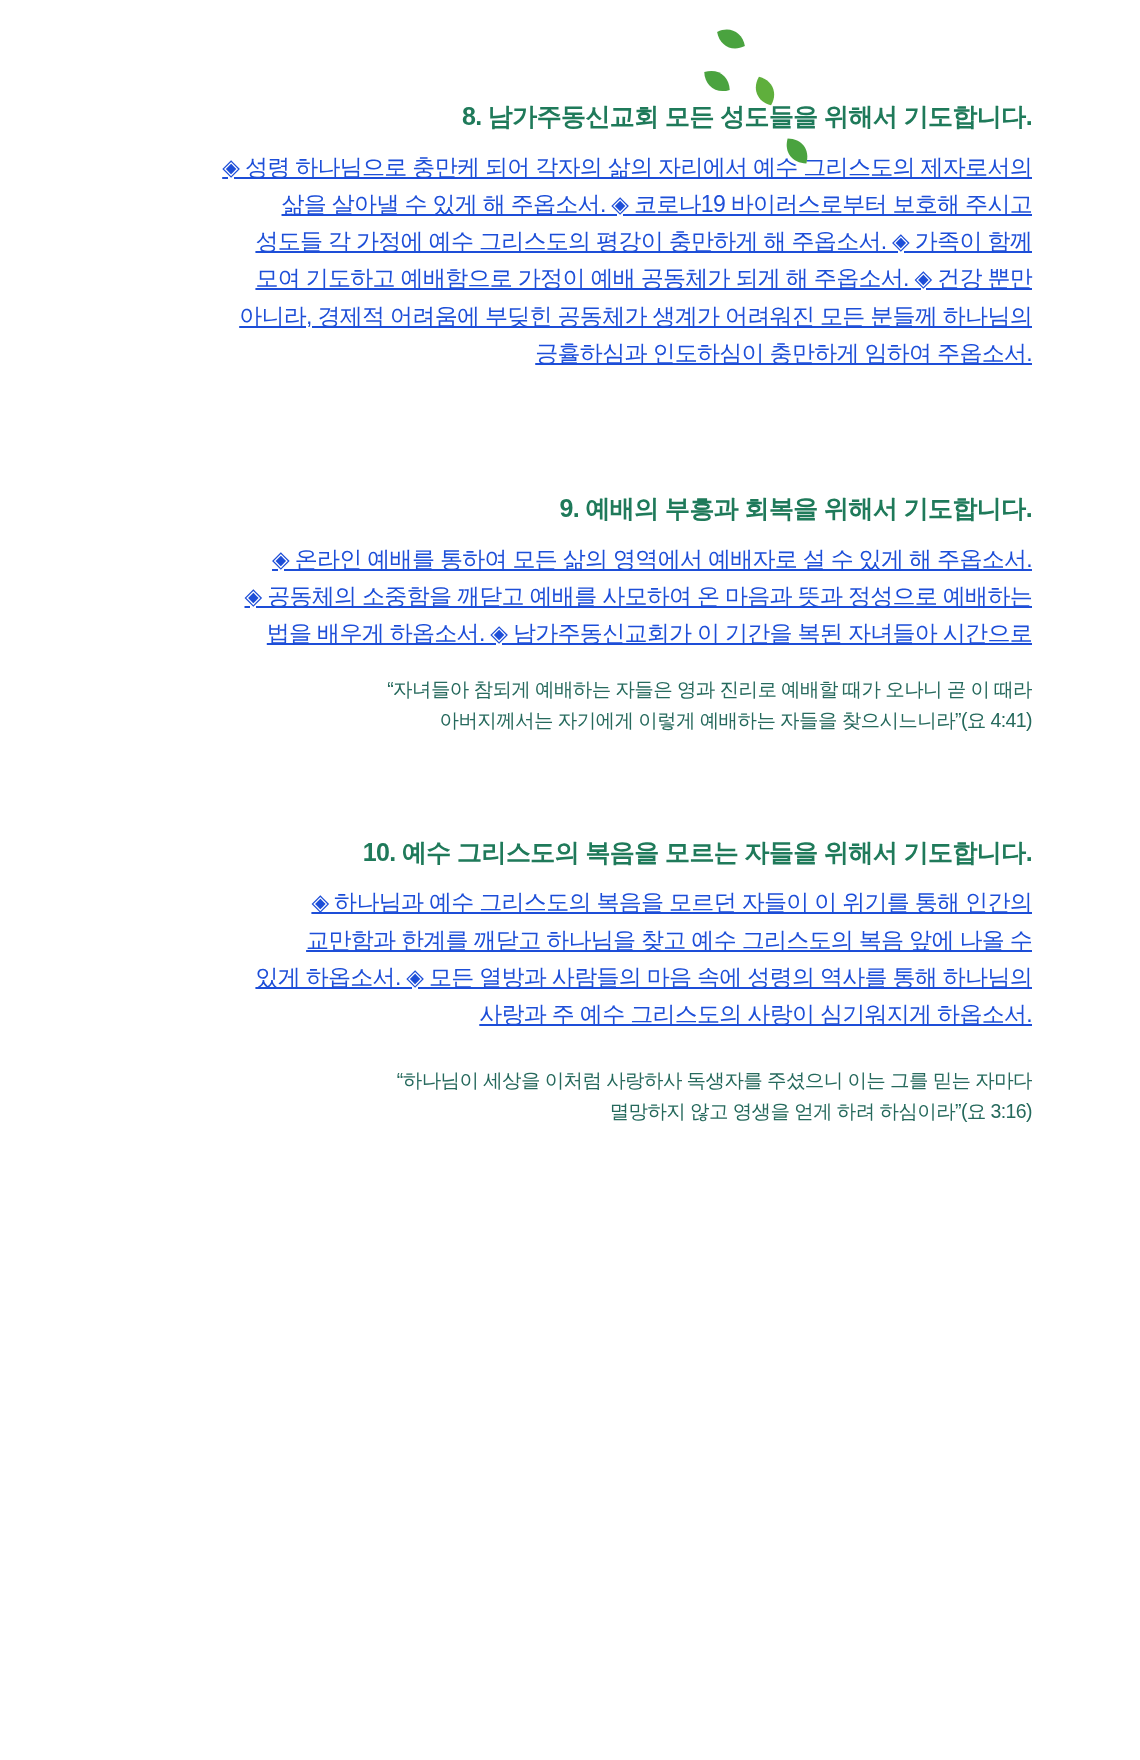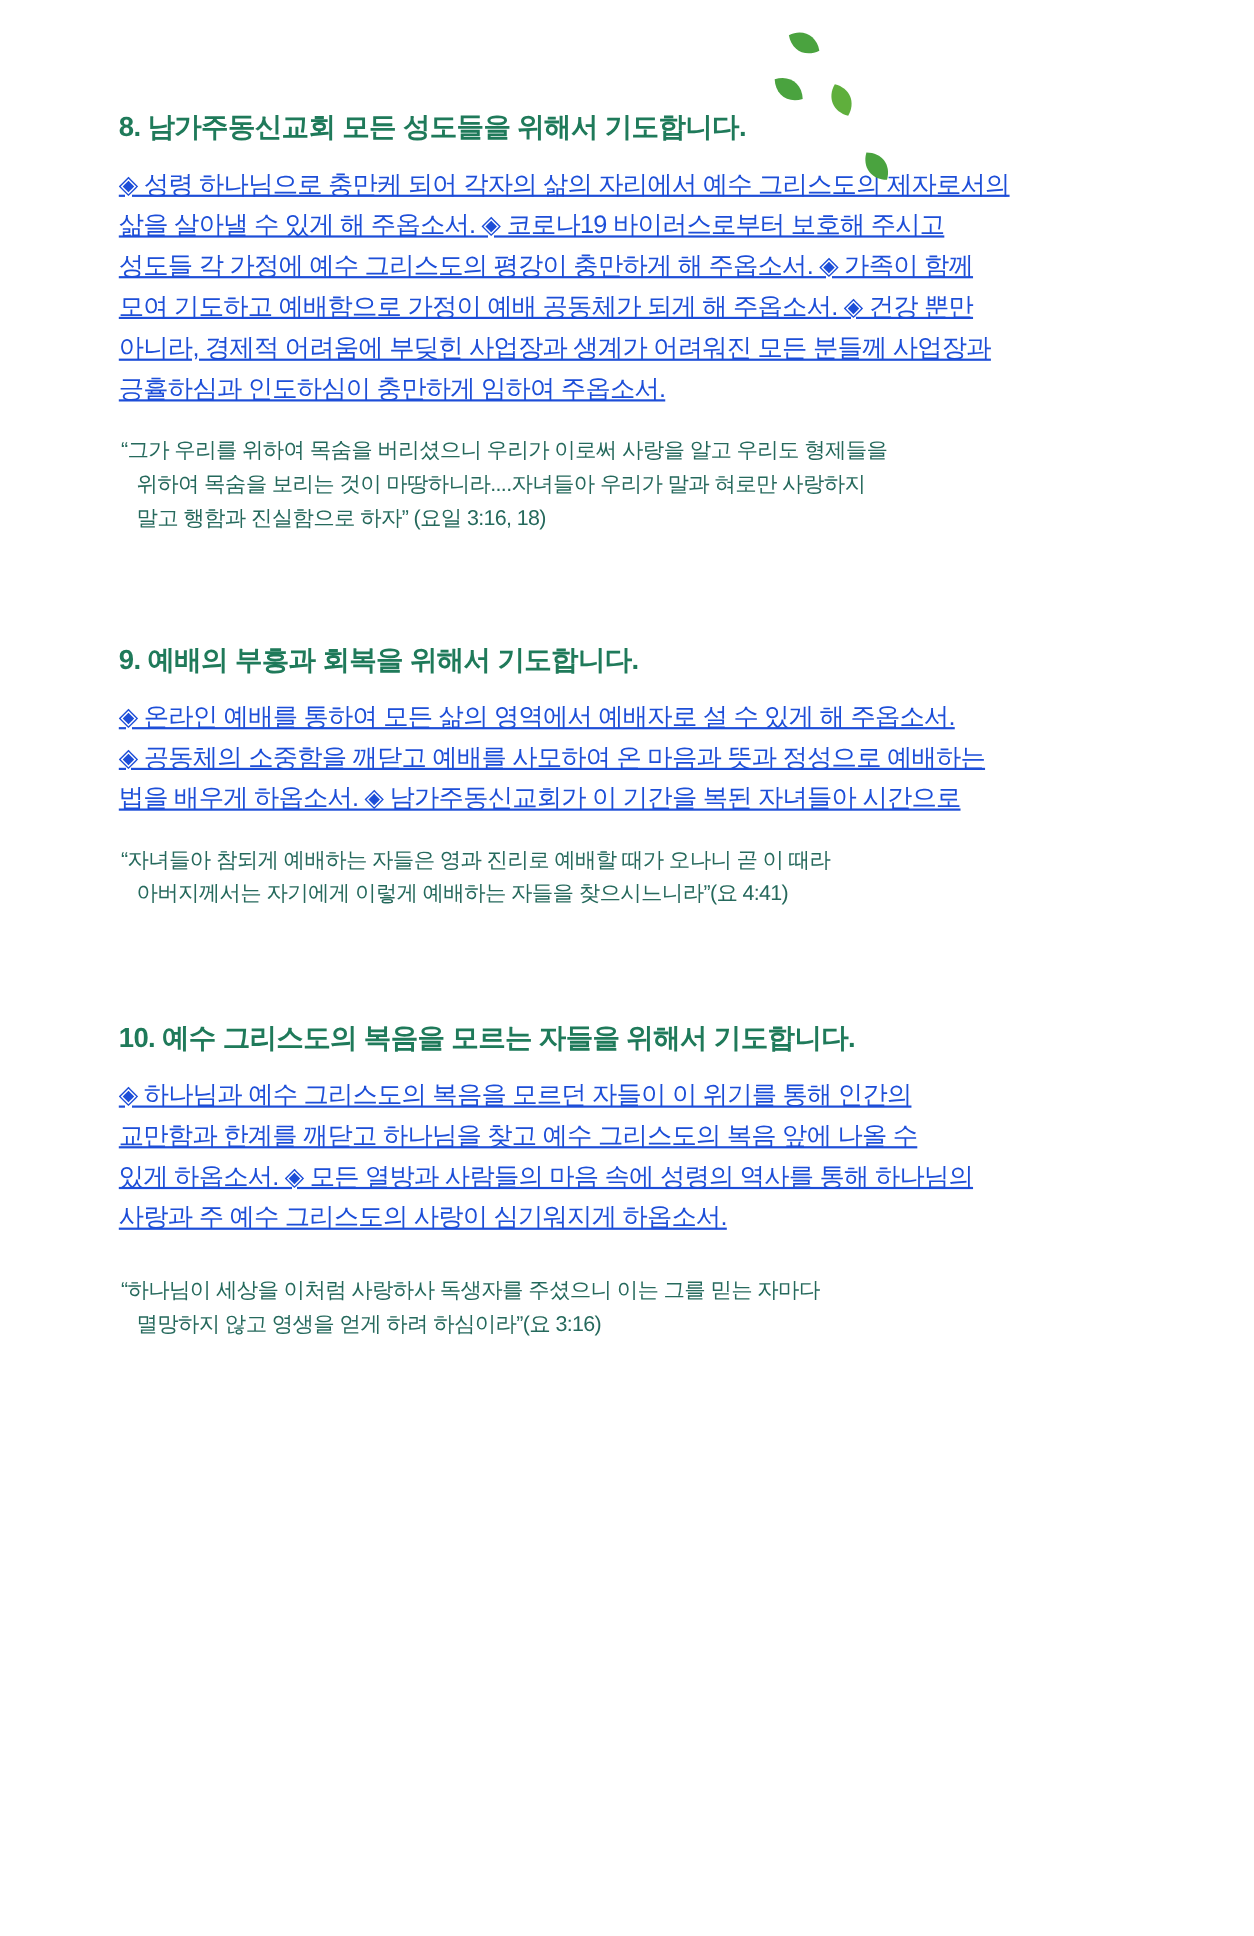--- a/index.html
+++ b/index.html
@@ -14,20 +14,21 @@
     color: #1d3d36;
     position: relative;
     overflow: hidden;
   }
   .page {
     position: relative;
     width: 1140px;
     height: 1760px;
     box-sizing: border-box;
     padding: 0 108px;
+    text-align: right;
   }
 
   
   .leaves {
     position: absolute;
     top: 18px;
     right: 280px;
     width: 160px;
     height: 180px;
     pointer-events: none;
@@ -86,27 +87,22 @@
     </g>
   </svg>
 
   <section class="section" id="section-8">
     <h2 class="section-heading">8. 남가주동신교회 모든 성도들을 위해서 기도합니다.</h2>
     <p class="section-body">
       <span>◈  성령 하나님으로 충만케 되어 각자의 삶의 자리에서 예수 그리스도의 제자로서의</span><br>
       <span>삶을 살아낼 수 있게 해 주옵소서. ◈ 코로나19 바이러스로부터 보호해 주시고</span><br>
       <span>성도들 각 가정에 예수 그리스도의 평강이 충만하게 해 주옵소서. ◈ 가족이 함께</span><br>
       <span>모여 기도하고 예배함으로 가정이 예배 공동체가 되게 해 주옵소서. ◈ 건강 뿐만</span><br>
-      <span>아니라, 경제적 어려움에 부딪힌 사업장과 생계가 어려워진 모든 분들께 사업장과</span><br>
+      <span>아니라, 경제적 어려움에 부딪힌 공동체가 생계가 어려워진 모든 분들께 하나님의</span><br>
       <span>긍휼하심과 인도하심이 충만하게 임하여 주옵소서.</span>
-    </p>
-    <p class="verse">
-      <span>“그가 우리를 위하여 목숨을 버리셨으니 우리가 이로써 사랑을 알고 우리도 형제들을</span>
-      <span class="cont">위하여 목숨을 보리는 것이 마땅하니라....자녀들아 우리가 말과  혀로만 사랑하지</span>
-      <span class="cont">말고 행함과 진실함으로 하자” (요일 3:16, 18)</span>
     </p>
   </section>
 
   <section class="section" id="section-9">
     <h2 class="section-heading">9. 예배의 부흥과 회복을 위해서 기도합니다.</h2>
     <p class="section-body">
       <span>◈ 온라인 예배를 통하여 모든 삶의 영역에서 예배자로 설 수 있게 해 주옵소서.</span><br>
       <span>◈ 공동체의 소중함을 깨닫고 예배를 사모하여 온 마음과 뜻과 정성으로 예배하는</span><br>
       <span>법을 배우게 하옵소서. ◈ 남가주동신교회가 이 기간을 복된 자녀들아 시간으로</span><br>
     </p>

